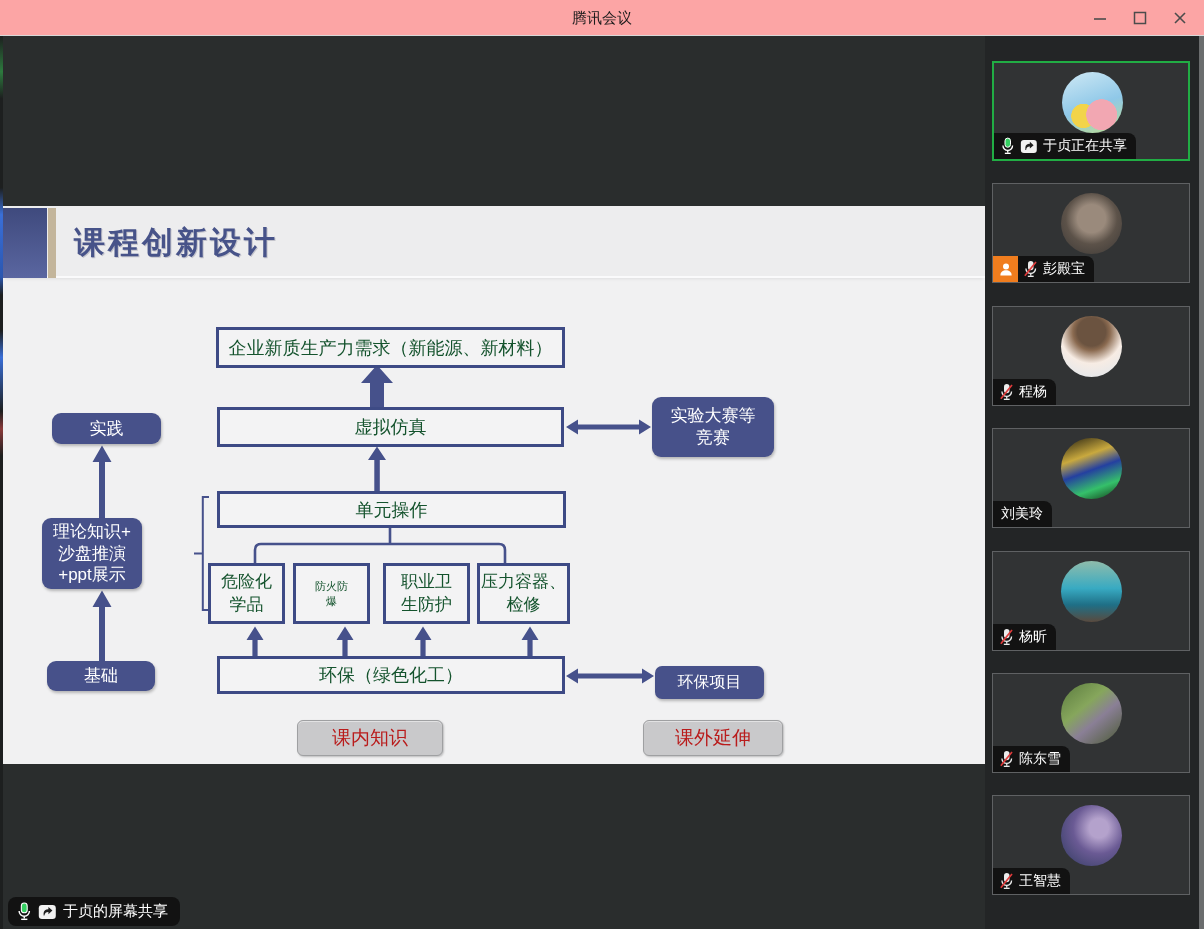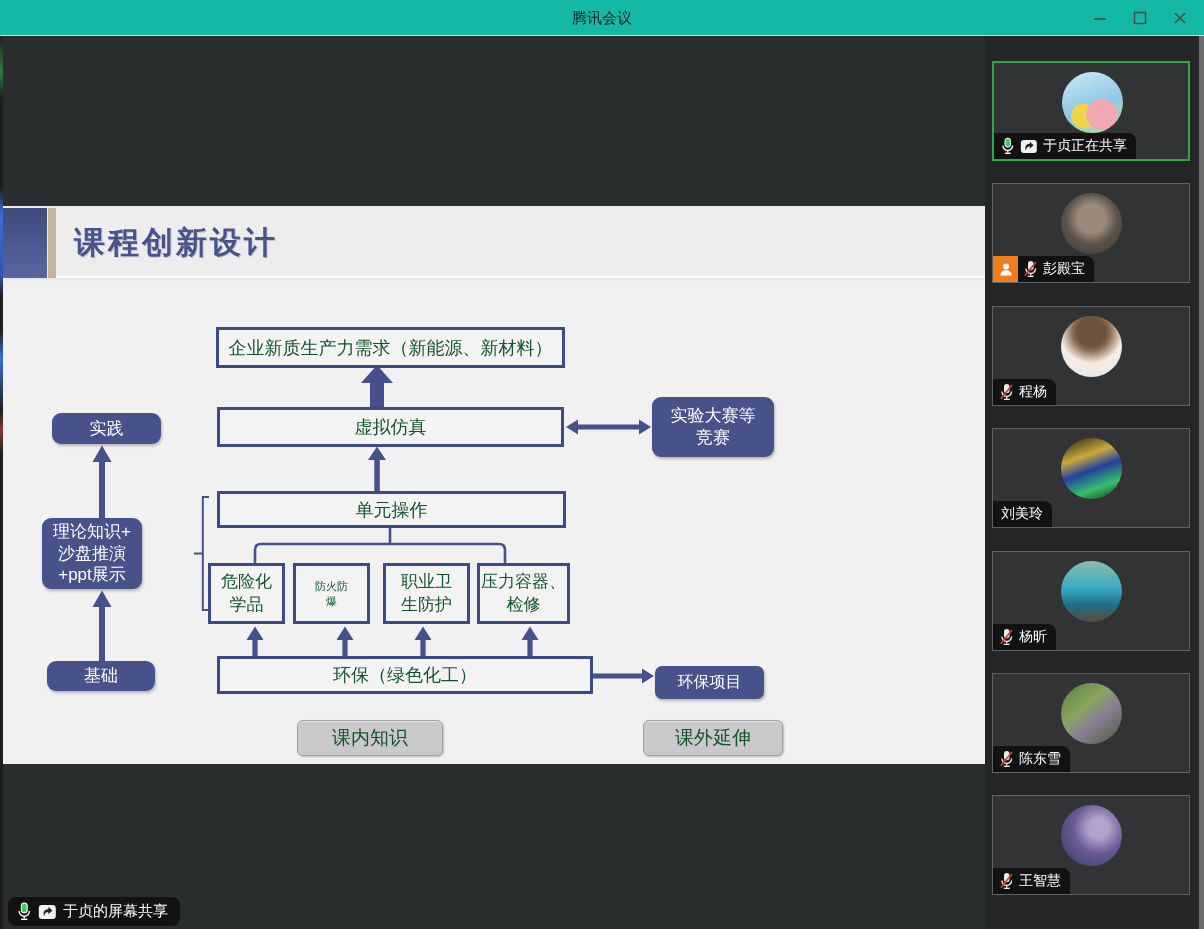--- a/index.html
+++ b/index.html
@@ -1,54 +1,54 @@
 <!DOCTYPE html>
 <html><head>
 <meta charset="utf-8">
 <style>
   * { margin:0; padding:0; box-sizing:border-box; }
   html,body { width:1204px; height:929px; }
   body { font-family:"Liberation Sans","DejaVu Sans",sans-serif; background:#191a1b; overflow:hidden; }
   .window { position:relative; width:1204px; height:929px; background:#292c2c; }
 
   
-  .titlebar { position:absolute; left:0; top:0; width:1204px; height:36px; background:#14b8a6; border-bottom:1px solid #d8d8d8; z-index:40; }
+  .titlebar { position:absolute; left:0; top:0; width:1204px; height:36px; background:#fca5a5; border-bottom:1px solid #d8d8d8; z-index:40; }
   .win-title { position:absolute; left:0; right:0; top:0; height:36px; line-height:36px; text-align:center; font-size:15px; color:#1c1c1c; }
   .win-btn { position:absolute; top:3px; width:32px; height:30px; display:flex; align-items:center; justify-content:center; cursor:default; }
   .win-btn.min { right:88px; } .win-btn.max { right:48px; } .win-btn.cls { right:8px; }
 
   
   .main { position:absolute; left:0; top:36px; width:985px; height:893px; background:#2a2d2d; overflow:hidden; }
   .edge-strip { position:absolute; left:0; top:0; width:3px; height:893px;
     background:linear-gradient(180deg,#1d1f1f 0%,#2d7a3e 4%,#1d1f1f 7%,#1d1f1f 17%,#3a6fd8 20%,#2b57b0 27%,#1d1f1f 29%,#1d1f1f 33%,#3a6fd8 36%,#1d1f1f 42%,#8a3a3a 44%,#1d1f1f 47%,#1d1f1f 100%); }
 
   
   .slide { position:absolute; left:3px; top:170px; width:982px; height:558px; background:#f1f1f2; }
   .band { position:absolute; left:0; top:0; width:982px; height:72px; background:#ededee; border-bottom:2px solid #fafafb; box-shadow:0 3px 3px -2px rgba(0,0,0,.08); }
   .band-blue { position:absolute; left:0; top:2px; width:44px; height:70px; background:linear-gradient(180deg,#3f4a7d 0%,#5a66a0 100%); }
   .band-tan { position:absolute; left:45px; top:2px; width:8px; height:70px; background:#c3b59b; }
   .slide-title { position:absolute; left:71px; top:0; height:72px; line-height:74px; font-size:31px; font-weight:bold; color:#475389; letter-spacing:3px; text-shadow:1px 1px 0 rgba(120,120,140,.35); }
 
   .obox { position:absolute; border:3px solid #3d4a85; background:#f3f3f4; color:#14532d;
           display:flex; align-items:center; justify-content:center; text-align:center; font-size:18px; }
   .nbox { position:absolute; background:#47518a; color:#ffffff; border-radius:9px; box-shadow:1px 2px 3px rgba(0,0,0,.25);
           display:flex; align-items:center; justify-content:center; text-align:center; font-size:17px; line-height:1.28; }
-  .gbtn { position:absolute; background:#c9c9cb; border:1.5px solid #9fa0a2; border-radius:6px; color:#14532d; font-size:19px;
+  .gbtn { position:absolute; background:#c9c9cb; border:1.5px solid #9fa0a2; border-radius:6px; color:#b91c1c; font-size:19px;
           display:flex; align-items:center; justify-content:center; box-shadow:inset 0 1px 0 #e2e2e3, 1px 1px 2px rgba(0,0,0,.22); }
   .mlines { white-space:pre-line; }
 
   #box-top      { left:213px; top:121px; width:349px; height:41px; }
   #box-virtual  { left:214px; top:201px; width:347px; height:40px; }
   #box-comp     { left:649px; top:191px; width:122px; height:60px; }
   #box-unit     { left:214px; top:285px; width:349px; height:37px; }
   #box-hazard   { left:205px; top:357px; width:77px;  height:61px; font-size:17px; line-height:1.35;}
   #box-fire     { left:290px; top:357px; width:77px;  height:61px; font-size:11px; line-height:1.35;}
   #box-occ      { left:380px; top:357px; width:87px;  height:61px; font-size:17px; line-height:1.35;}
   #box-press    { left:474px; top:357px; width:93px; height:61px; font-size:17px; line-height:1.35;}
-  #box-env      { left:214px; top:450px; width:376px; height:38px; }
+  #box-env      { left:214px; top:450px; width:348px; height:38px; }
   #box-envproj  { left:652px; top:460px; width:109px; height:33px; font-size:16px; border-radius:7px; }
   #box-practice { left:49px;  top:207px; width:109px; height:31px; }
   #box-theory   { left:39px;  top:312px; width:100px; height:71px; }
   #box-base     { left:44px;  top:455px; width:108px; height:30px; }
   #btn-inner    { left:294px; top:514px; width:146px; height:36px; }
   #btn-outer    { left:640px; top:514px; width:140px; height:36px; }
 
   .flow-svg { position:absolute; left:0; top:0; width:982px; height:558px; pointer-events:none; }
 
   

